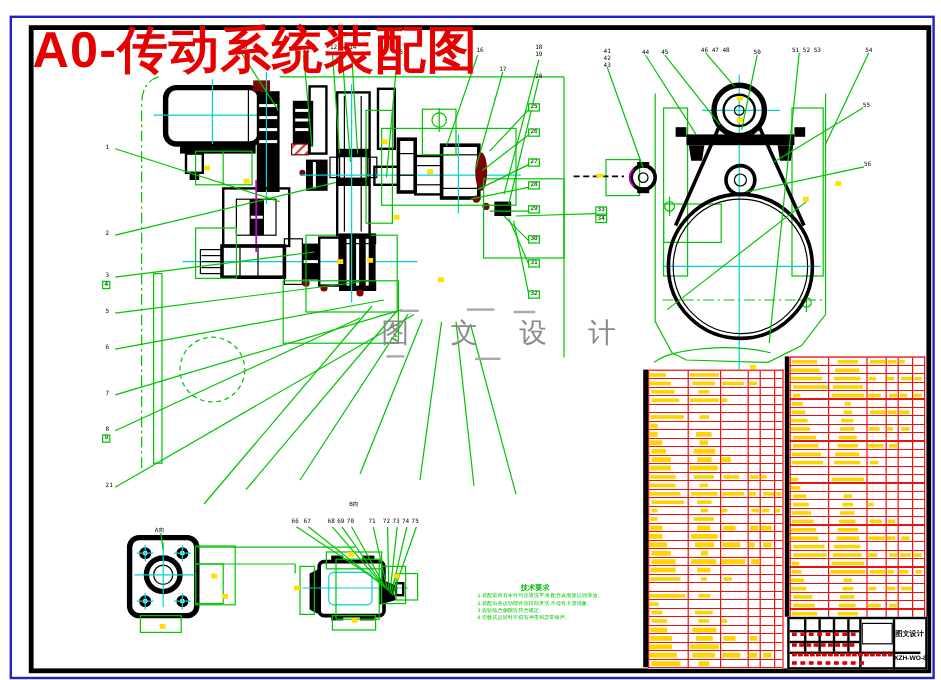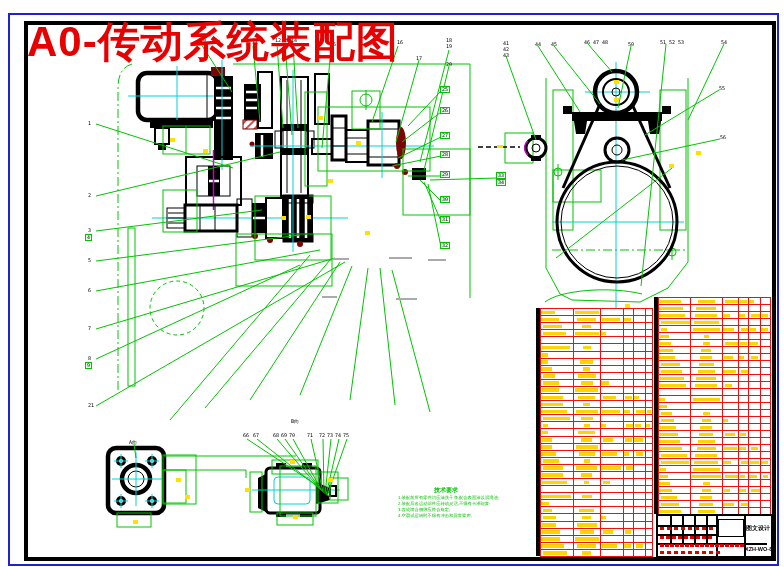--- a/index.html
+++ b/index.html
@@ -322,20 +322,21 @@
         <rect class="y" x="328" y="478" width="5" height="4"></rect>
       <rect class="y" x="133" y="520" width="5" height="4"></rect>
         <rect class="y" x="176" y="478" width="5" height="4"></rect>
       <rect class="y" x="185" y="495" width="5" height="4"></rect>
         <rect class="y" x="625" y="304" width="5" height="4"></rect>
     </g>
   </svg>
 
   <div id="title">A0-传动系统装配图</div>
 
+  <div id="watermark">图 文 设 计</div>
   <div class="wmdash" style="left:333px;top:258px;width:16px"></div>
   <div class="wmdash" style="left:389px;top:257px;width:23px"></div>
   <div class="wmdash" style="left:428px;top:259px;width:18px"></div>
   <div class="wmdash" style="left:322px;top:296px;width:15px"></div>
   <div class="wmdash" style="left:396px;top:298px;width:21px"></div>
 
   <div id="notes">
     <div class="nh">技术要求</div>
     <div id="noteslines">
         <div class="nl">1.装配前所有零件均应清洗干净,配合表面涂以润滑油;</div>

